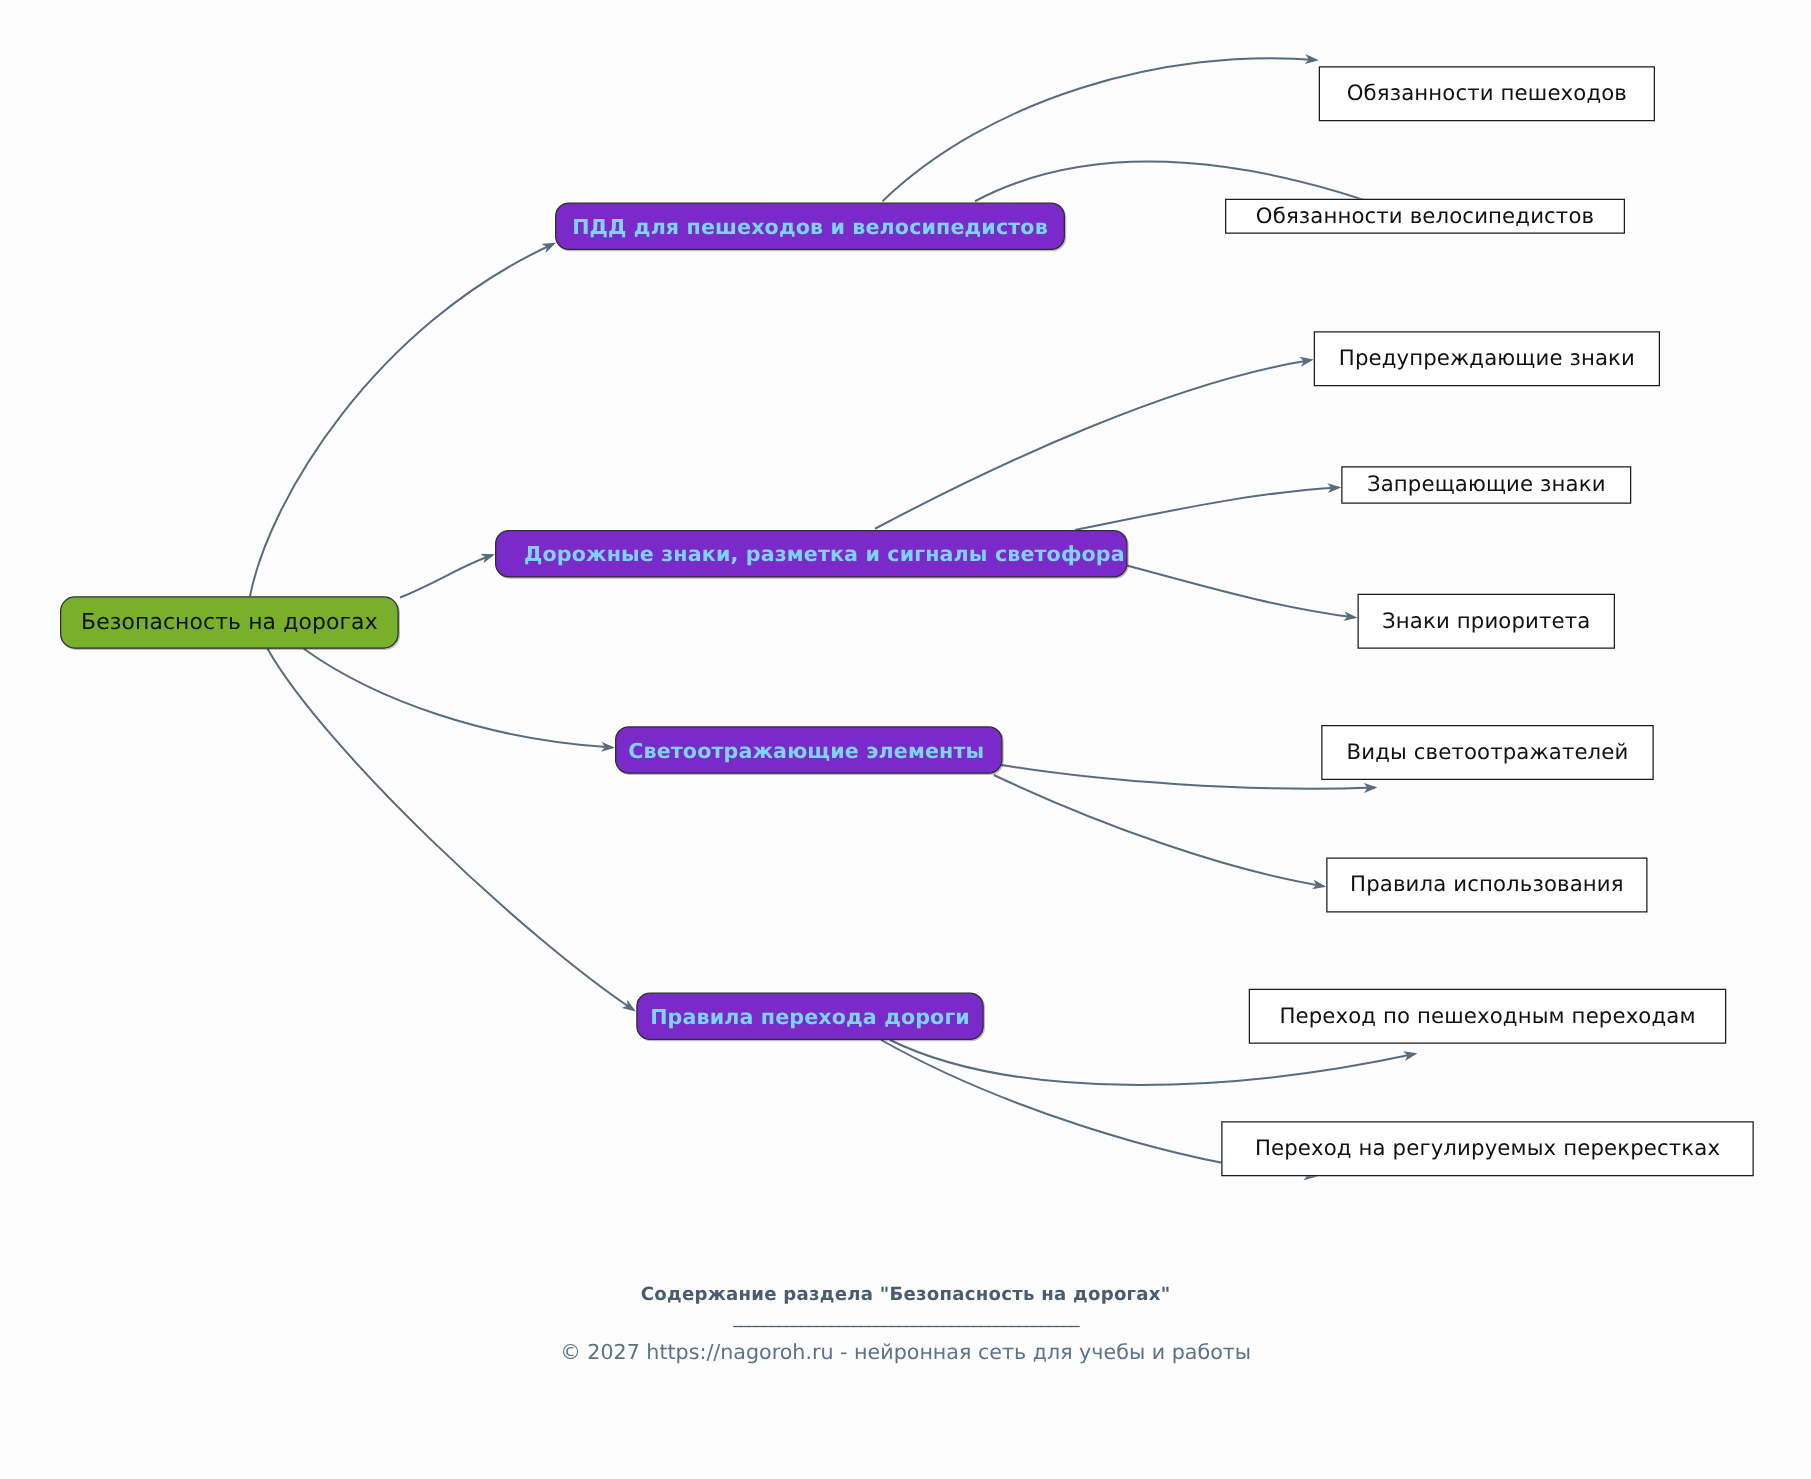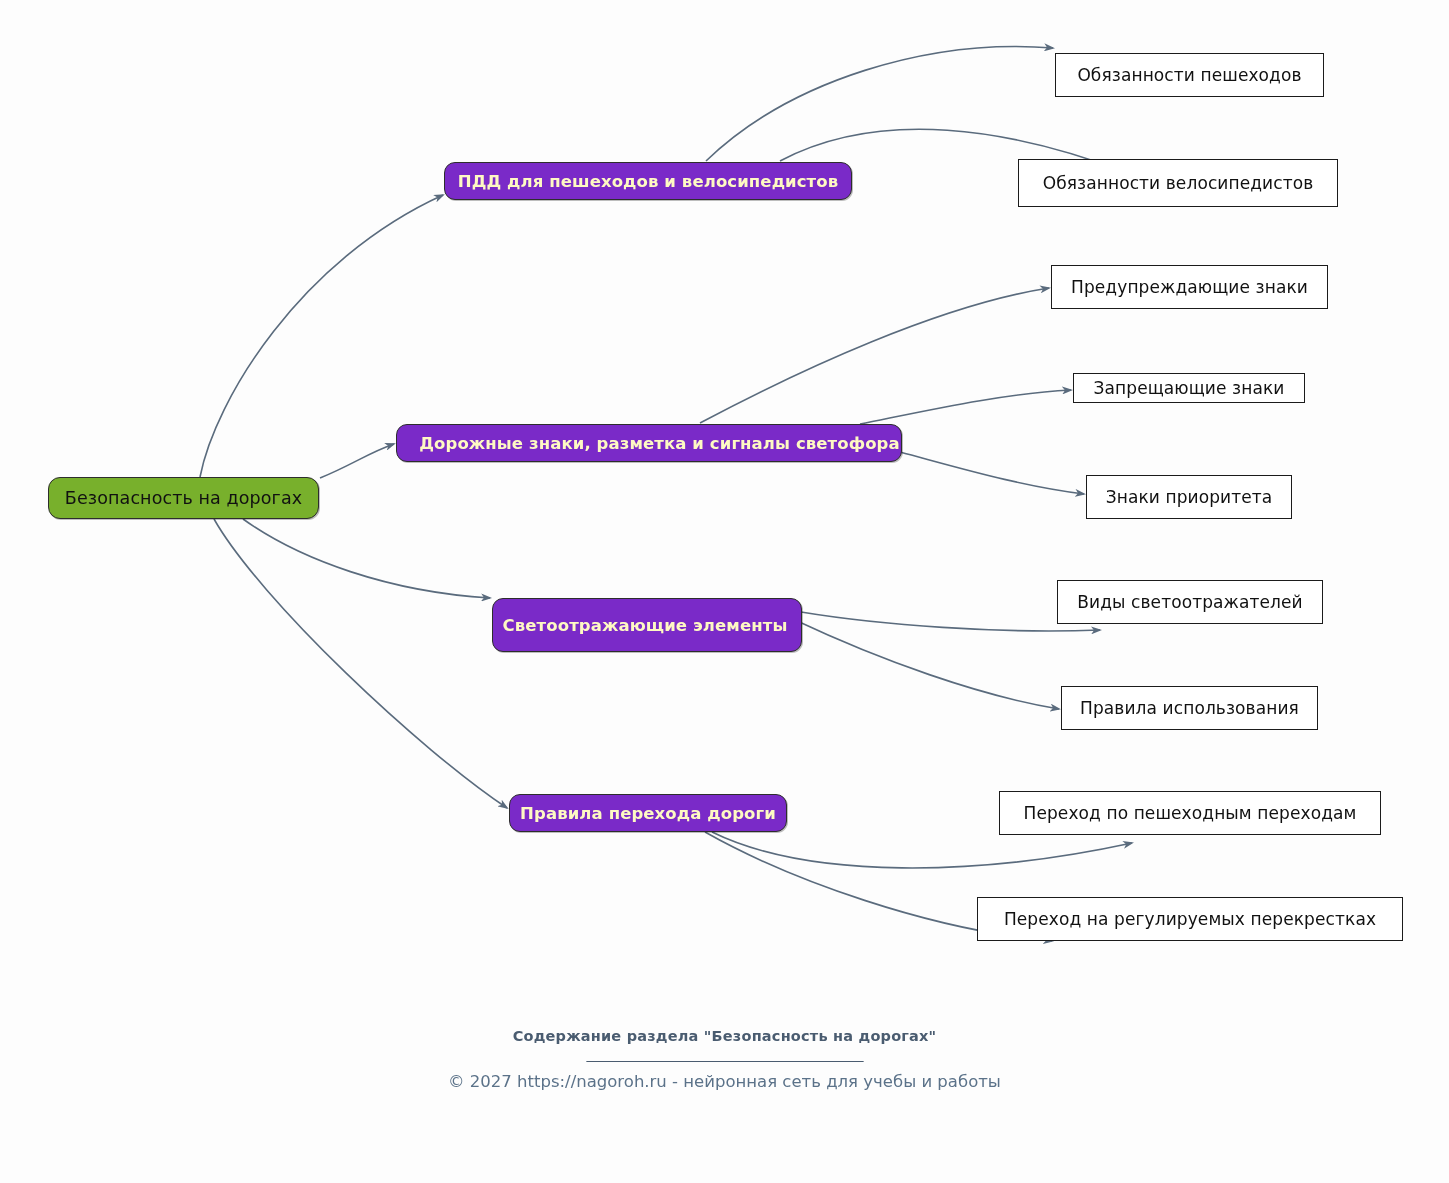--- a/index.html
+++ b/index.html
@@ -41,21 +41,21 @@
     color: #111111;
     font-size: 17.5px;
     padding: 0 16px;
     height: 42px;
     box-shadow: 1px 1px 0 rgba(0,0,0,0.25);
   }
   .node-branch {
     background: #7a2ac8;
     border: 1.4px solid #2d2d2d;
     border-radius: 11px;
-    color: #fef9c3;
+    color: #7dd3fc;
     font-size: 16.5px;
     font-weight: 600;
     padding: 0 16px;
     height: 38px;
     box-shadow: 1px 1px 0 rgba(0,0,0,0.25);
   }
   .node-leaf {
     background: #ffffff;
     border: 1.4px solid #1b1b1b;
     border-radius: 0;
@@ -121,36 +121,36 @@
   <div id="nodes">
       <div class="node node-root" style="left: 48px; top: 477px; width: 271px; height: 42px;">
         <span>Безопасность на дорогах</span>
       </div>
       <div class="node node-branch" style="left: 444px; top: 162px; width: 408px; height: 38px;">
         <span>ПДД для пешеходов и велосипедистов</span>
       </div>
       <div class="node node-leaf" style="left: 1055px; top: 53px; width: 269px; height: 44px;">
         <span>Обязанности пешеходов</span>
       </div>
-      <div class="node node-leaf" style="left: 1018px; top: 159px; width: 320px; height: 48px; justify-content: center;">
+      <div class="node node-leaf" style="left: 980px; top: 159px; width: 320px; height: 28px; justify-content: center;">
         <span>Обязанности велосипедистов</span>
       </div>
       <div class="node node-branch" style="left: 396px; top: 424px; width: 506px; height: 38px; padding-left: 37px;">
         <span>Дорожные знаки, разметка и сигналы светофора</span>
       </div>
       <div class="node node-leaf" style="left: 1051px; top: 265px; width: 277px; height: 44px;">
         <span>Предупреждающие знаки</span>
       </div>
       <div class="node node-leaf" style="left: 1073px; top: 373px; width: 232px; height: 30px;">
         <span>Запрещающие знаки</span>
       </div>
       <div class="node node-leaf" style="left: 1086px; top: 475px; width: 206px; height: 44px;">
         <span>Знаки приоритета</span>
       </div>
-      <div class="node node-branch" style="left: 492px; top: 598px; width: 310px; height: 54px; padding-left: 12px;">
+      <div class="node node-branch" style="left: 492px; top: 581px; width: 310px; height: 38px; padding-left: 12px;">
         <span>Светоотражающие элементы</span>
       </div>
       <div class="node node-leaf" style="left: 1057px; top: 580px; width: 266px; height: 44px;">
         <span>Виды светоотражателей</span>
       </div>
       <div class="node node-leaf" style="left: 1061px; top: 686px; width: 257px; height: 44px;">
         <span>Правила использования</span>
       </div>
       <div class="node node-branch" style="left: 509px; top: 794px; width: 278px; height: 38px;">
         <span>Правила перехода дороги</span>

